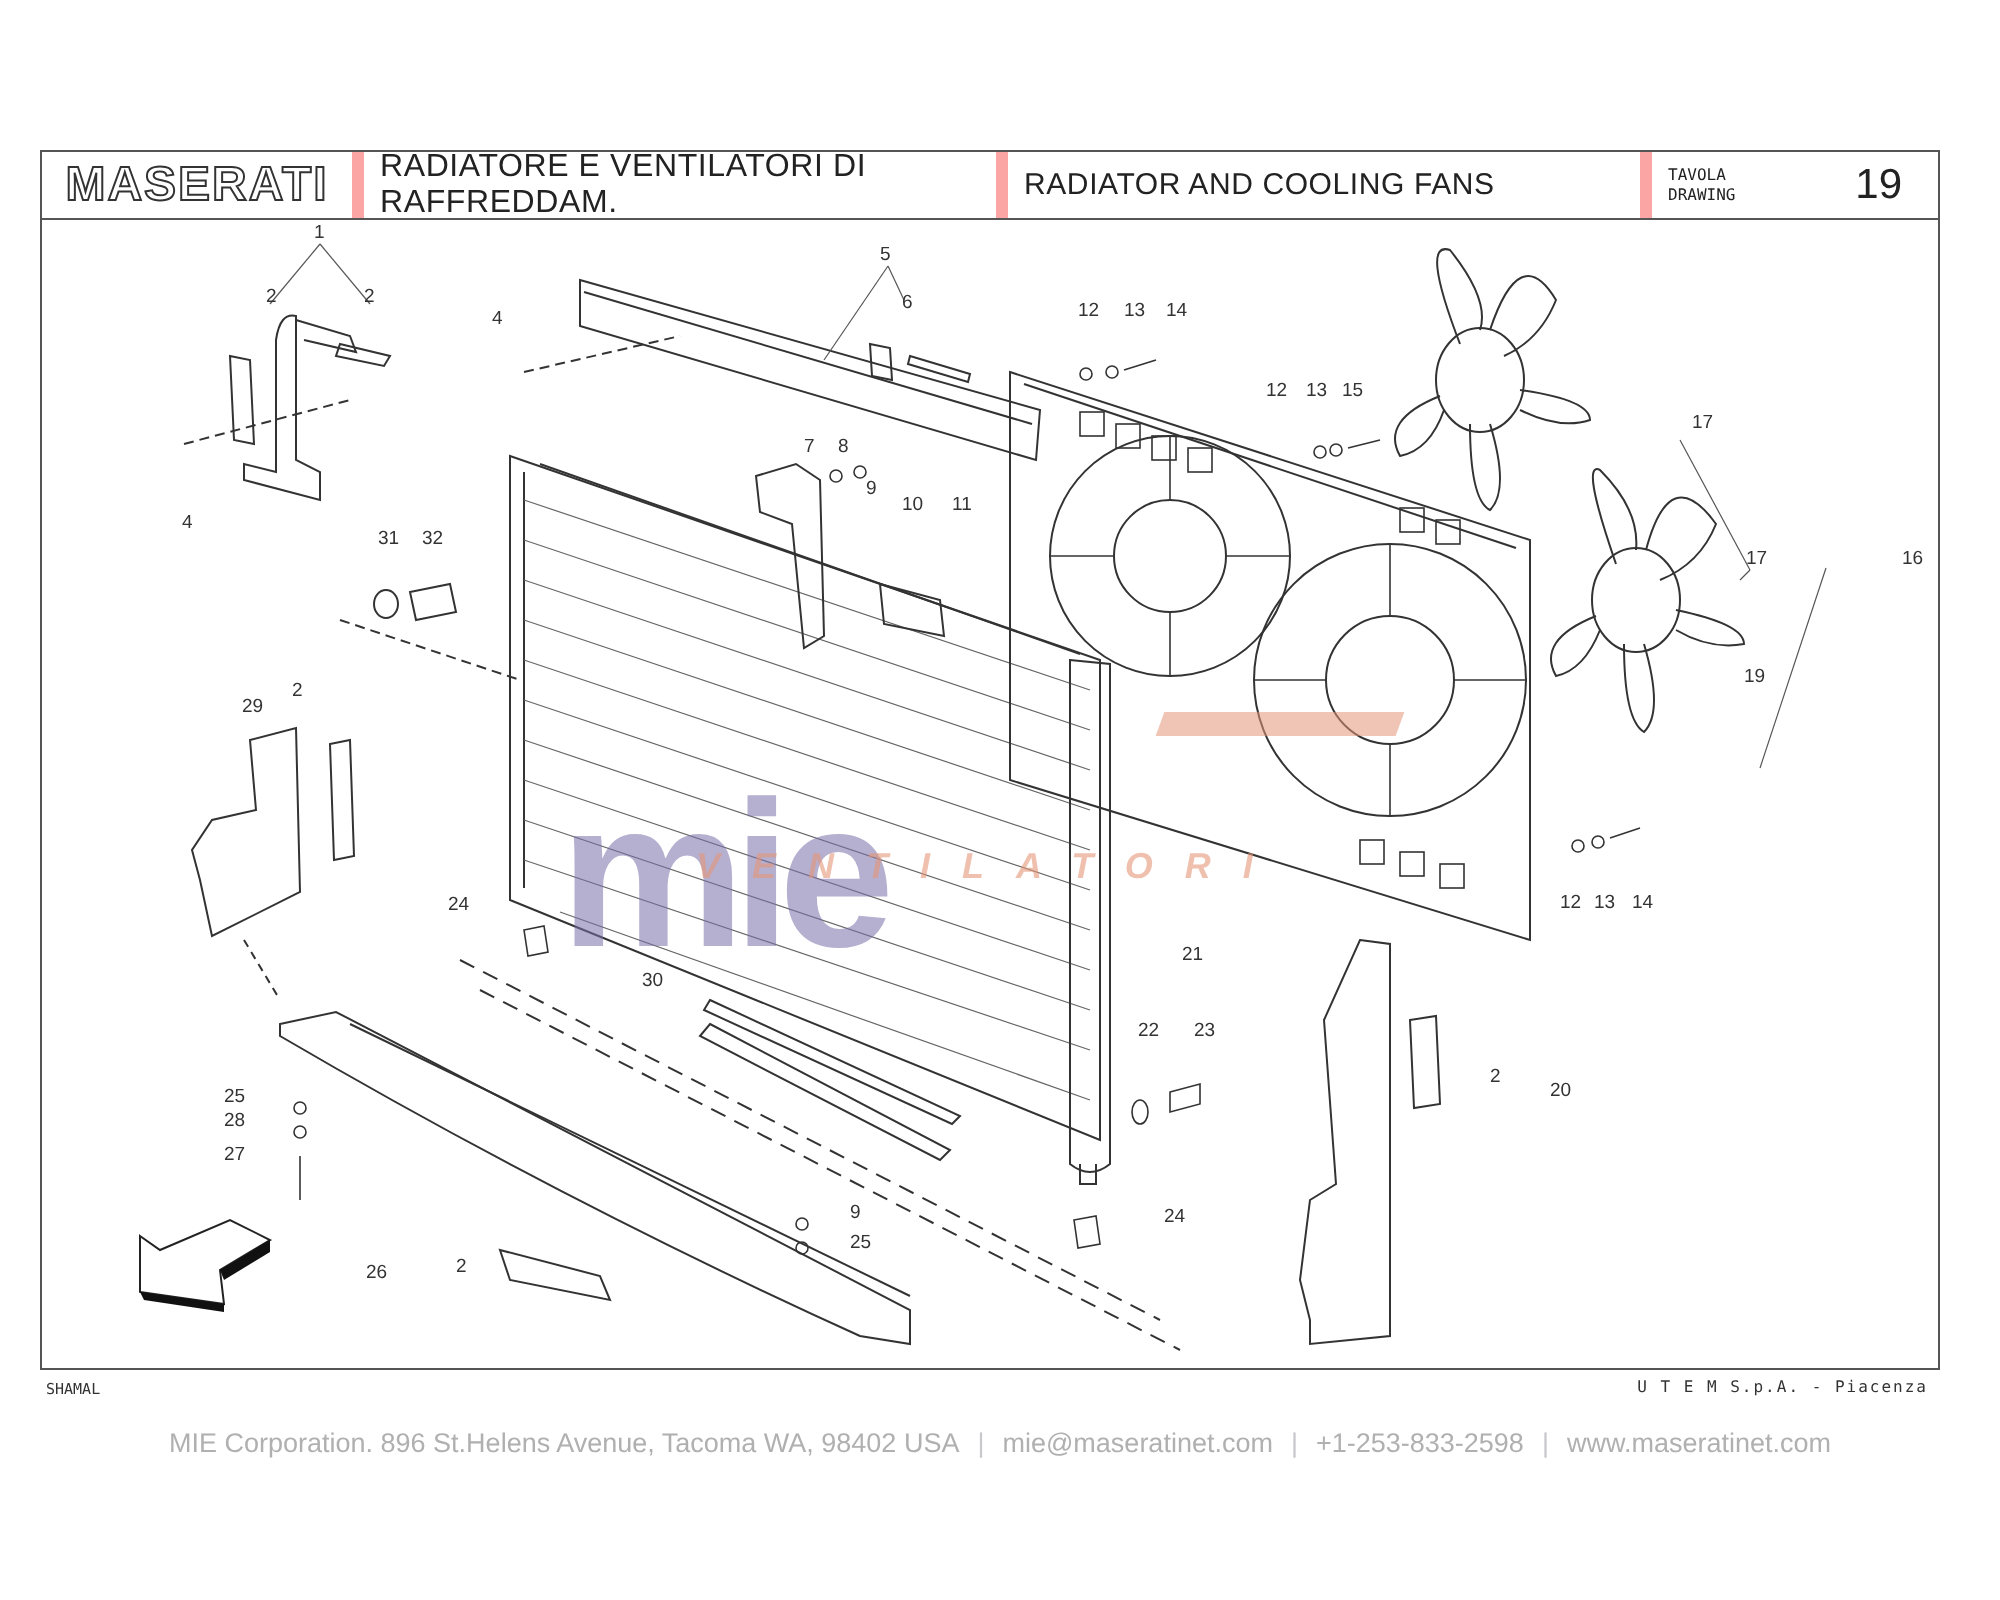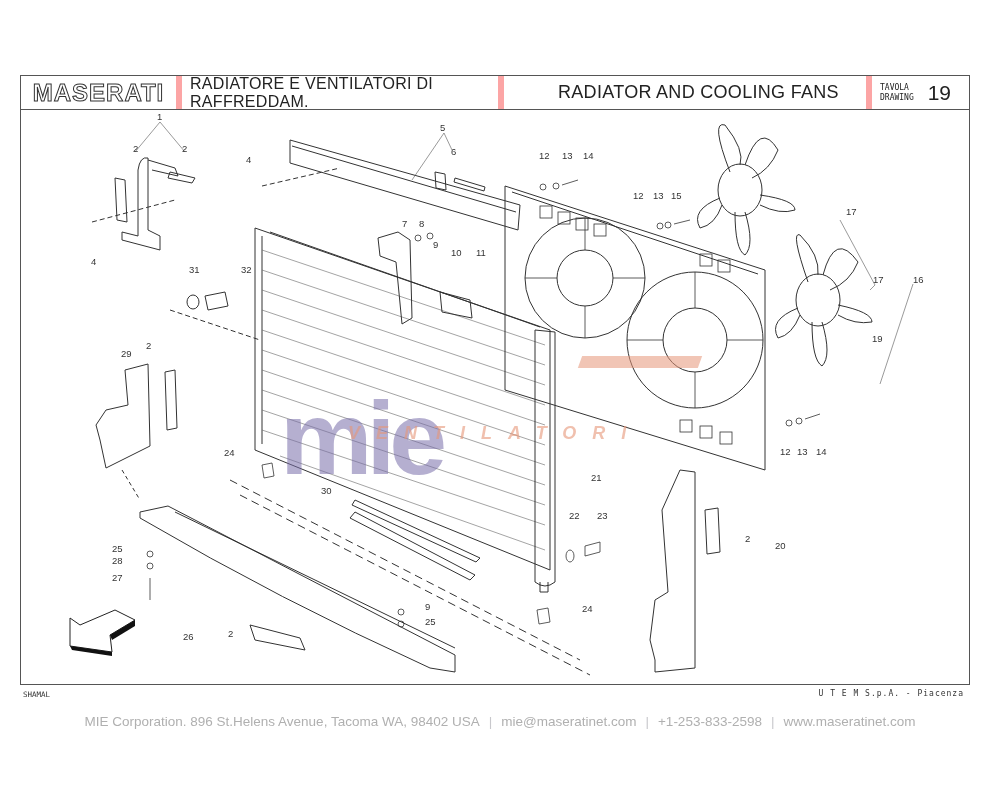--- a/index.html
+++ b/index.html
@@ -8,21 +8,21 @@
   .sheet { position:absolute; left:20px; top:75px; width:950px; height:610px;
            border:1px solid #555; box-sizing:border-box; }
   .titlebar { position:absolute; left:0; top:0; width:100%; height:34px;
               border-bottom:1px solid #555; display:flex; box-sizing:border-box; }
   .tb-cell { border-right:6px solid #fca5a5; height:100%; display:flex; align-items:center;
              box-sizing:border-box; }
   .tb-logo { width:161px; justify-content:center; }
   .logo-text { font-family:"Liberation Sans", sans-serif; font-size:24px; letter-spacing:1px;
                color:#fff; -webkit-text-stroke:1px #333; font-weight:bold; }
   .tb-it { width:322px; padding-left:8px; font-size:16px; letter-spacing:0.3px; }
-  .tb-en { width:322px; padding-left:8px; font-size:18px; letter-spacing:0.3px;margin-left:46px; }
+  .tb-en { width:322px; padding-left:8px; font-size:15px; letter-spacing:0.3px; }
   .tb-draw { flex:1; border-right:none; padding-left:8px; justify-content:space-between; padding-right:18px; }
   .tb-draw-labels { font-family:"DejaVu Sans Mono", monospace; font-size:8px; line-height:10px; }
   .tb-num { font-size:21px; }
   .callout { position:absolute; font-family:"Liberation Sans", sans-serif; font-size:9.5px; color:#333; }
   .footer-left { position:absolute; left:23px; top:690px; font-family:"DejaVu Sans Mono", monospace; font-size:7.5px; color:#333; }
   .footer-right { position:absolute; right:36px; top:689px; font-family:"DejaVu Sans Mono", monospace; font-size:8px; color:#333; letter-spacing:1px; }
   .contact { position:absolute; left:0; width:1000px; top:714px; text-align:center;
              font-size:13.5px; color:#b0b0b0; }
   .contact span.sep { margin:0 9px; color:#c8c8cc; }
   .wm-mie { position:absolute; left:280px; top:350px; font-size:104px; font-weight:bold;
@@ -232,24 +232,24 @@
     <div class="callout" style="left: 451px; top: 247px;">10</div>
     <div class="callout" style="left: 476px; top: 247px;">11</div>
     <div class="callout" style="left: 539px; top: 150px;">12</div>
     <div class="callout" style="left: 562px; top: 150px;">13</div>
     <div class="callout" style="left: 583px; top: 150px;">14</div>
     <div class="callout" style="left: 633px; top: 190px;">12</div>
     <div class="callout" style="left: 653px; top: 190px;">13</div>
     <div class="callout" style="left: 671px; top: 190px;">15</div>
     <div class="callout" style="left: 846px; top: 206px;">17</div>
     <div class="callout" style="left: 873px; top: 274px;">17</div>
-    <div class="callout" style="left: 913px; top: 274px;">16</div>
+    <div class="callout" style="left: 951px; top: 274px;">16</div>
     <div class="callout" style="left: 872px; top: 333px;">19</div>
     <div class="callout" style="left: 189px; top: 264px;">31</div>
-    <div class="callout" style="left: 211px; top: 264px; margin-left: 30px;">32</div>
+    <div class="callout" style="left: 211px; top: 264px;">32</div>
     <div class="callout" style="left: 121px; top: 308px; margin-top: 40px;">29</div>
     <div class="callout" style="left: 146px; top: 340px;">2</div>
     <div class="callout" style="left: 224px; top: 447px;">24</div>
     <div class="callout" style="left: 780px; top: 446px;">12</div>
     <div class="callout" style="left: 797px; top: 446px;">13</div>
     <div class="callout" style="left: 816px; top: 446px;">14</div>
     <div class="callout" style="left: 591px; top: 472px;">21</div>
     <div class="callout" style="left: 569px; top: 510px;">22</div>
     <div class="callout" style="left: 597px; top: 510px;">23</div>
     <div class="callout" style="left: 321px; top: 485px;">30</div>

